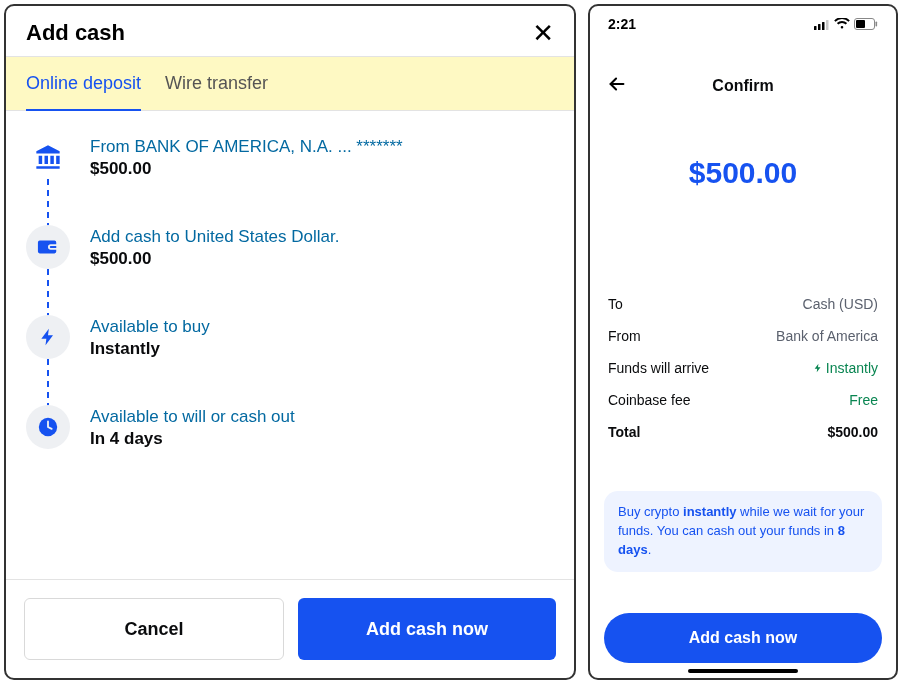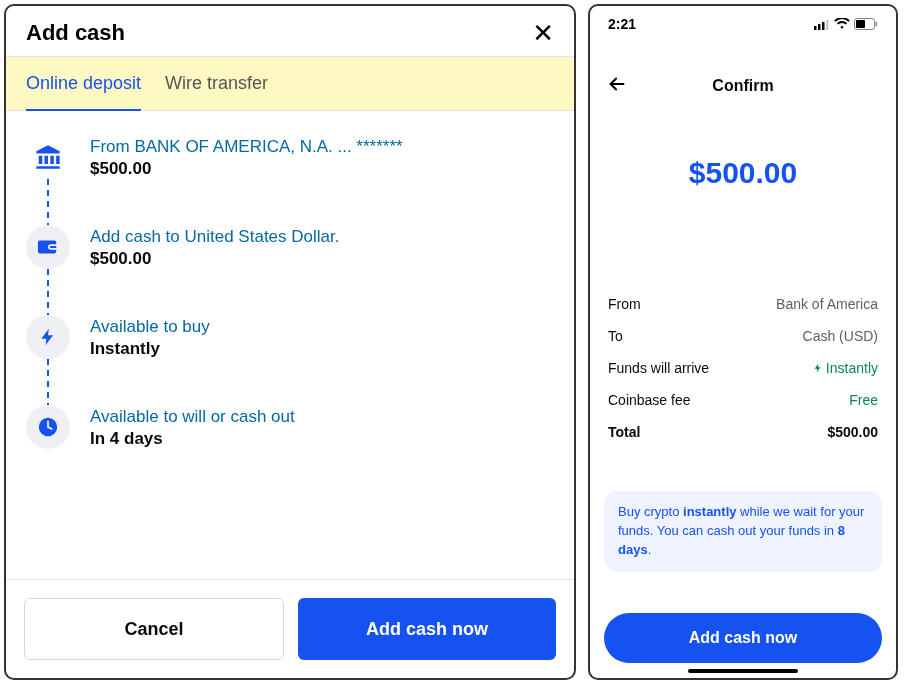--- a/index.html
+++ b/index.html
@@ -296,26 +296,26 @@
         </svg>
     </span>
     <div class="r-title">Confirm</div>
   </div>
 
   <div class="amount-big">$500.00</div>
   <div class="divider"></div>
 
   <div class="details">
     <div class="drow">
+      <span class="dkey">To</span>
+      <span class="dval">Cash (USD)</span>
+    </div>
+    <div class="drow">
       <span class="dkey">From</span>
       <span class="dval">Bank of America</span>
-    </div>
-    <div class="drow">
-      <span class="dkey">To</span>
-      <span class="dval">Cash (USD)</span>
     </div>
     <div class="drow">
       <span class="dkey">Funds will arrive</span>
       <span class="dval green">
         <svg width="10" height="12" viewBox="0 0 24 24" fill="#098551">
             <path d="M13 2L4 14h6l-1 8 9-12h-6l1-8z"></path>
           </svg>
         <span>Instantly</span>
       </span>
     </div>

